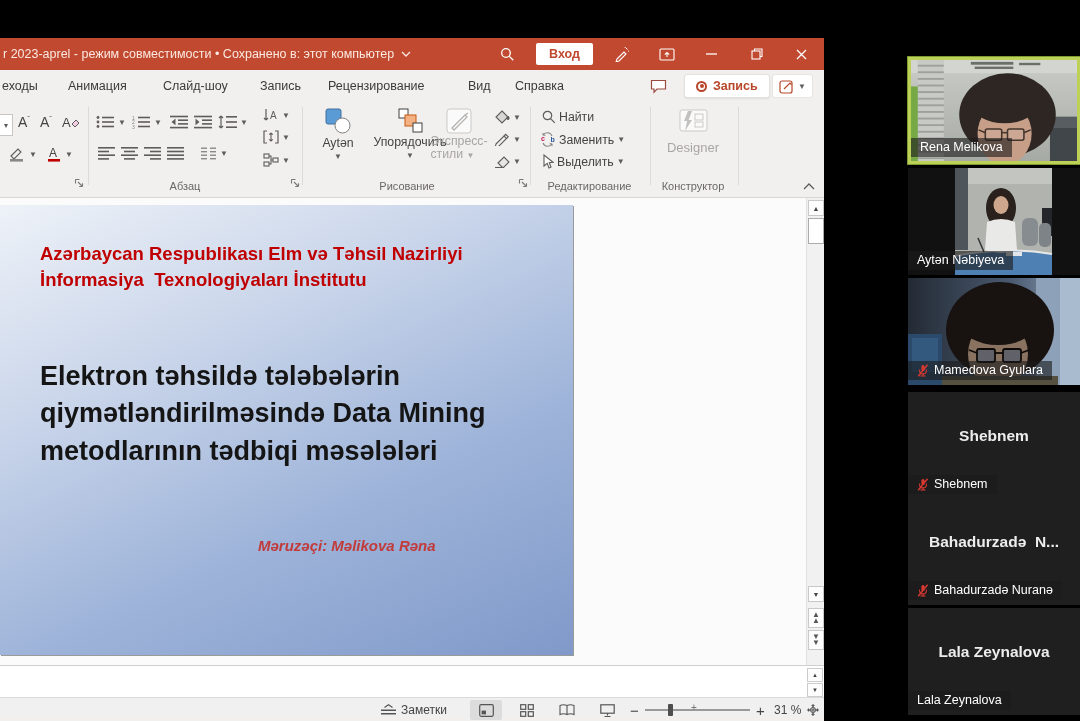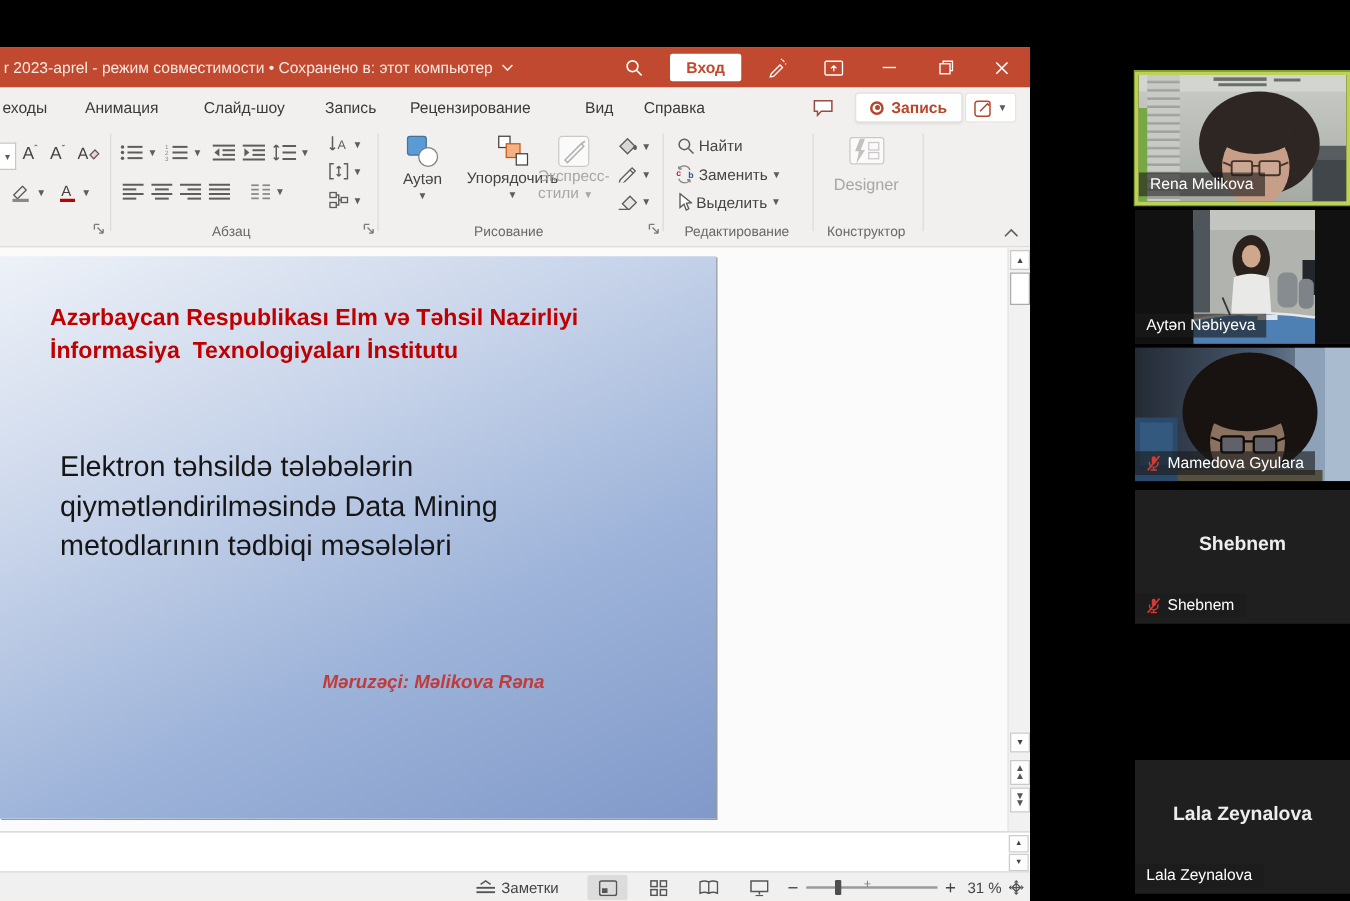--- a/index.html
+++ b/index.html
@@ -35,21 +35,21 @@
   .stub{position:absolute;left:0;top:12px;width:13px;height:22px;background:#fff;border:1px solid #c8c6c4;border-left:none;display:flex;align-items:center;justify-content:center;font-size:8px;color:#5f5d5b;}
   .fbtn{font-size:14px;color:#444;}
   .fbtn sup{font-size:8px;}
   .twoline{line-height:13px;font-size:12.3px;}
 
   .workarea{position:relative;height:467px;background:#fbfbfb;overflow:hidden;}
   .slide{position:absolute;left:0;top:7px;width:573px;height:450px;
     background:linear-gradient(155deg,#eef2f8 0%,#c9d5ea 32%,#9db3d9 65%,#8099c9 100%);
     box-shadow:1px 1px 0 #9a9a9a;}
   .sl-heading{position:absolute;left:40px;top:36px;width:520px;font-size:18.5px;font-weight:bold;line-height:1.42;white-space:pre-wrap;}
-  .sl-body{position:absolute;left:48px;top:153px;width:460px;font-size:23px;font-weight:normal;color:#151515;line-height:1.38;white-space:pre-wrap;}
+  .sl-body{position:absolute;left:40px;top:153px;width:460px;font-size:27px;font-weight:bold;color:#151515;line-height:1.38;white-space:pre-wrap;}
   .sl-speaker{position:absolute;left:258px;top:332px;font-size:15px;font-weight:bold;font-style:italic;}
 
   .vscroll{position:absolute;right:0;top:0;bottom:0;width:18px;background:#f1f1f1;border-left:1px solid #e3e3e3;}
   .sc-btn{position:absolute;left:1px;width:16px;height:16px;background:#fdfdfd;border:1px solid #c9c9c9;display:flex;align-items:center;justify-content:center;font-size:7px;color:#444;line-height:1;}
   .sc-thumb{position:absolute;left:1px;top:20px;width:16px;height:26px;background:#fff;border:1px solid #ababab;}
   .dbl{line-height:6px;font-size:8px;color:#555;text-align:center;}
 
   .notes-strip{position:relative;height:32px;background:#fff;border-top:1px solid #cfcfcf;}
   .mini-btn{position:absolute;right:1px;width:16px;height:14px;background:#fdfdfd;border:1px solid #cccccc;display:flex;align-items:center;justify-content:center;font-size:6px;color:#444;}
 
@@ -623,20 +623,33 @@
           <rect x="4.4" y="1" width="3.2" height="6" rx="1.6" fill="#d83a33"></rect>
           <path d="M2.6 5.5 v1 a3.4 3.4 0 0 0 6.8 0 v-1" fill="none" stroke="#d83a33" stroke-width="1.1"></path>
           <line x1="6" y1="10" x2="6" y2="12" stroke="#d83a33" stroke-width="1.1"></line>
           <line x1="3.5" y1="12" x2="8.5" y2="12" stroke="#d83a33" stroke-width="1.1"></line>
           <line x1="1.2" y1="12.2" x2="10.6" y2="0.8" stroke="#d83a33" stroke-width="1.4"></line>
         </svg>
         <span>Shebnem</span>
       </span>
     </div>
 
+    <div class="tile" style="top:498px">
+      <span class="bigname">Bahadurzadə  N...</span>
+      <span class="tag">
+        <svg class="mic" width="12" height="13" viewBox="0 0 12 13">
+          <rect x="4.4" y="1" width="3.2" height="6" rx="1.6" fill="#d83a33"></rect>
+          <path d="M2.6 5.5 v1 a3.4 3.4 0 0 0 6.8 0 v-1" fill="none" stroke="#d83a33" stroke-width="1.1"></path>
+          <line x1="6" y1="10" x2="6" y2="12" stroke="#d83a33" stroke-width="1.1"></line>
+          <line x1="3.5" y1="12" x2="8.5" y2="12" stroke="#d83a33" stroke-width="1.1"></line>
+          <line x1="1.2" y1="12.2" x2="10.6" y2="0.8" stroke="#d83a33" stroke-width="1.4"></line>
+        </svg>
+        <span>Bahadurzadə Nuranə</span>
+      </span>
+    </div>
 
     <div class="tile" style="top:608px">
       <span class="bigname">Lala Zeynalova</span>
       <span class="tag">
         <span>Lala Zeynalova</span>
       </span>
     </div>
   </div>
 </div>
 

